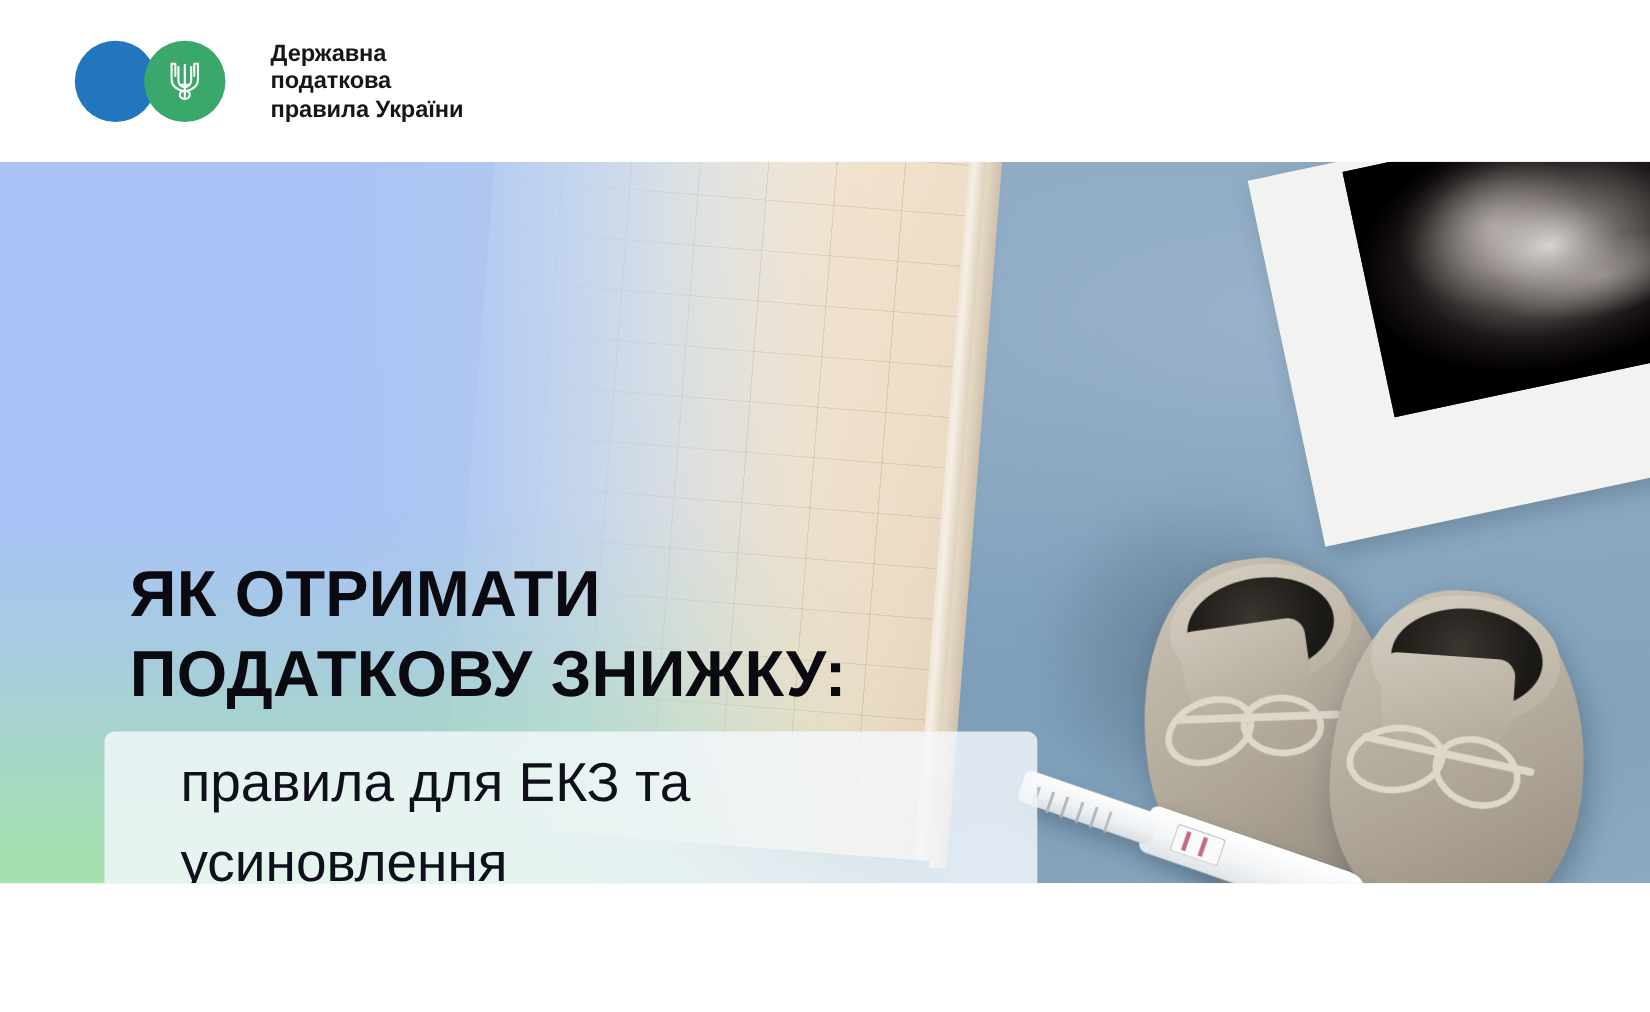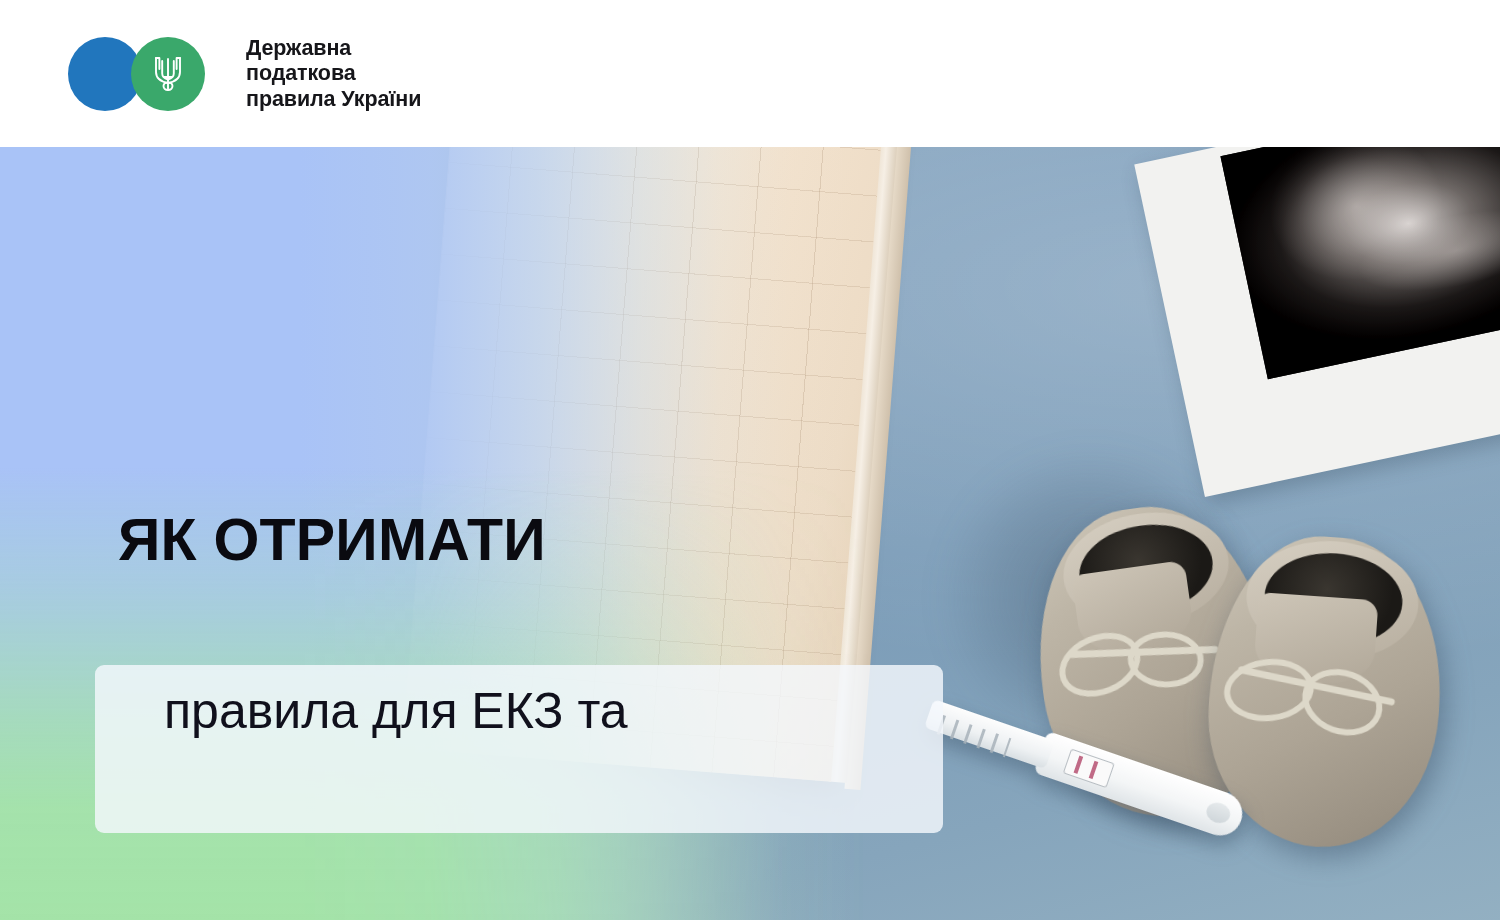--- a/index.html
+++ b/index.html
@@ -7,21 +7,21 @@
     padding: 0;
     background: #ffffff;
   }
   body {
     font-family: "Liberation Sans", "DejaVu Sans", sans-serif;
   }
 
   #banner {
     position: relative;
     width: 1500px;
-    height: 920px;
+    height: 803px;
     overflow: hidden;
     background: #ffffff;
   }
 
   
   #header {
     position: absolute;
     left: 0; top: 0;
     width: 1500px;
     height: 147px;
@@ -411,21 +411,23 @@
         </div>
       </div>
 
     </div>
 
     <div id="gradient-wash"></div>
     <div id="gradient-wash-green"></div>
 
     <div id="headline">
       <span class="ln">ЯК ОТРИМАТИ</span>
+      <span class="ln">ПОДАТКОВУ ЗНИЖКУ:</span>
     </div>
 
     <div id="subtitle-panel"></div>
     <div id="subtitle">
       <span class="ln">правила для ЕКЗ та</span>
+      <span class="ln">усиновлення</span>
     </div>
 
   </div>
 </div>
 
 </body></html>

